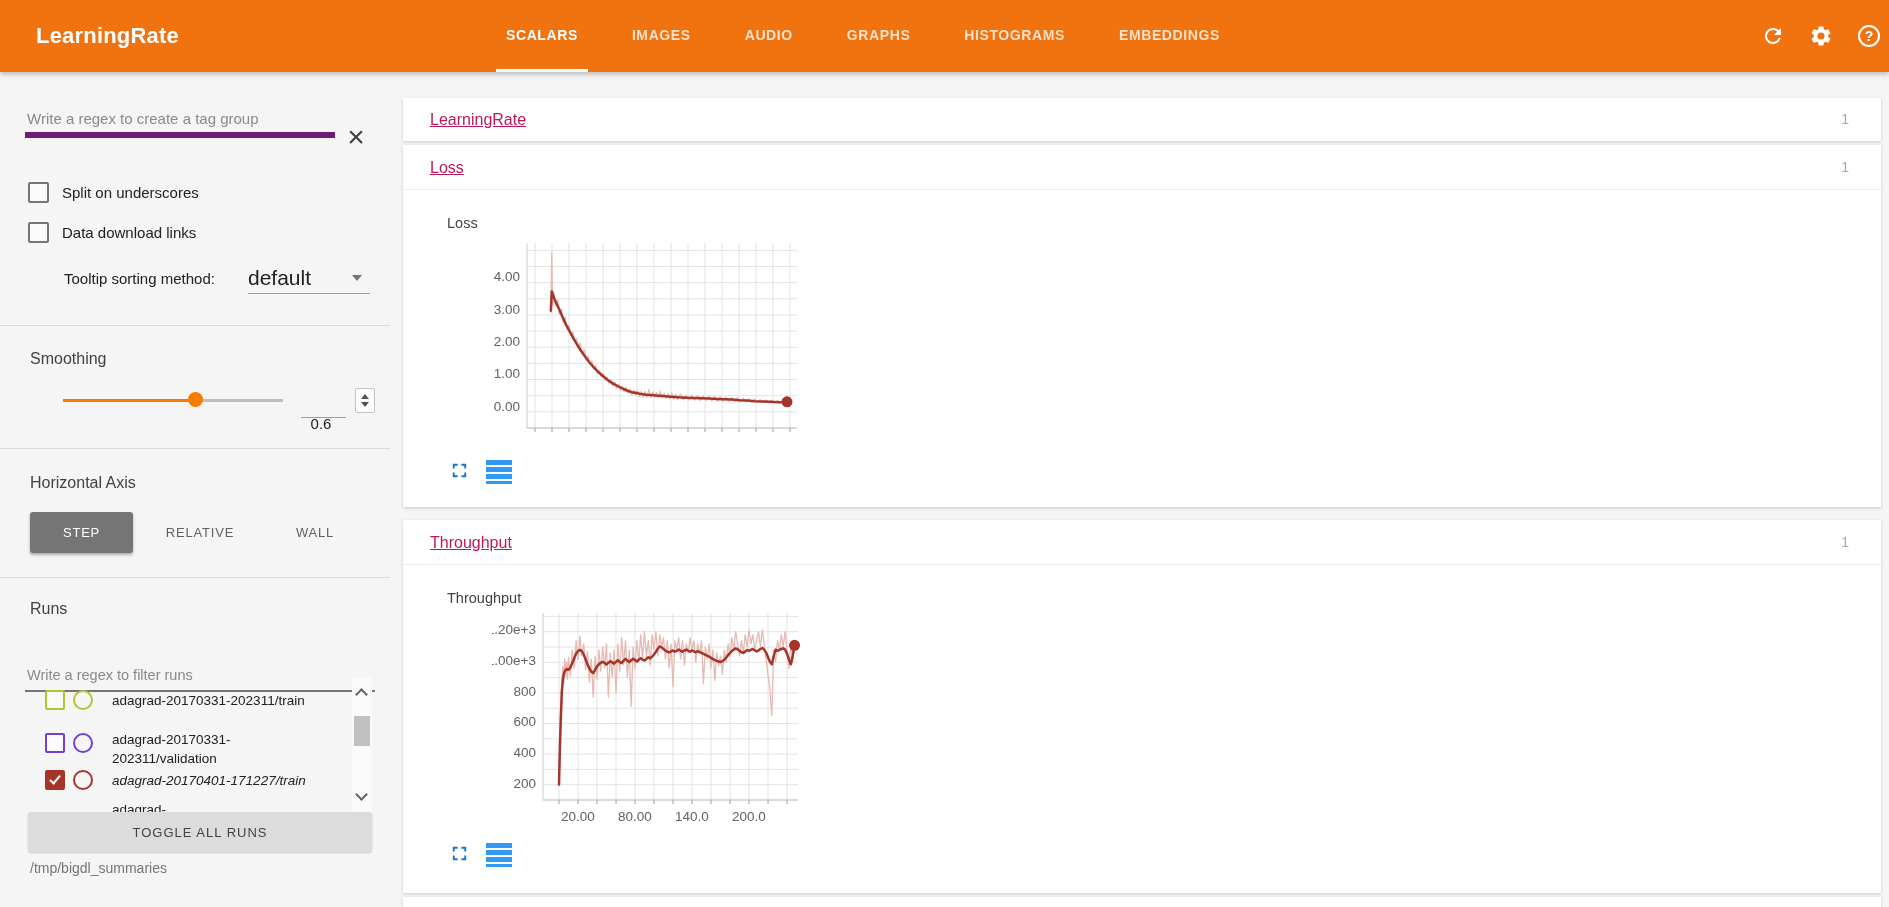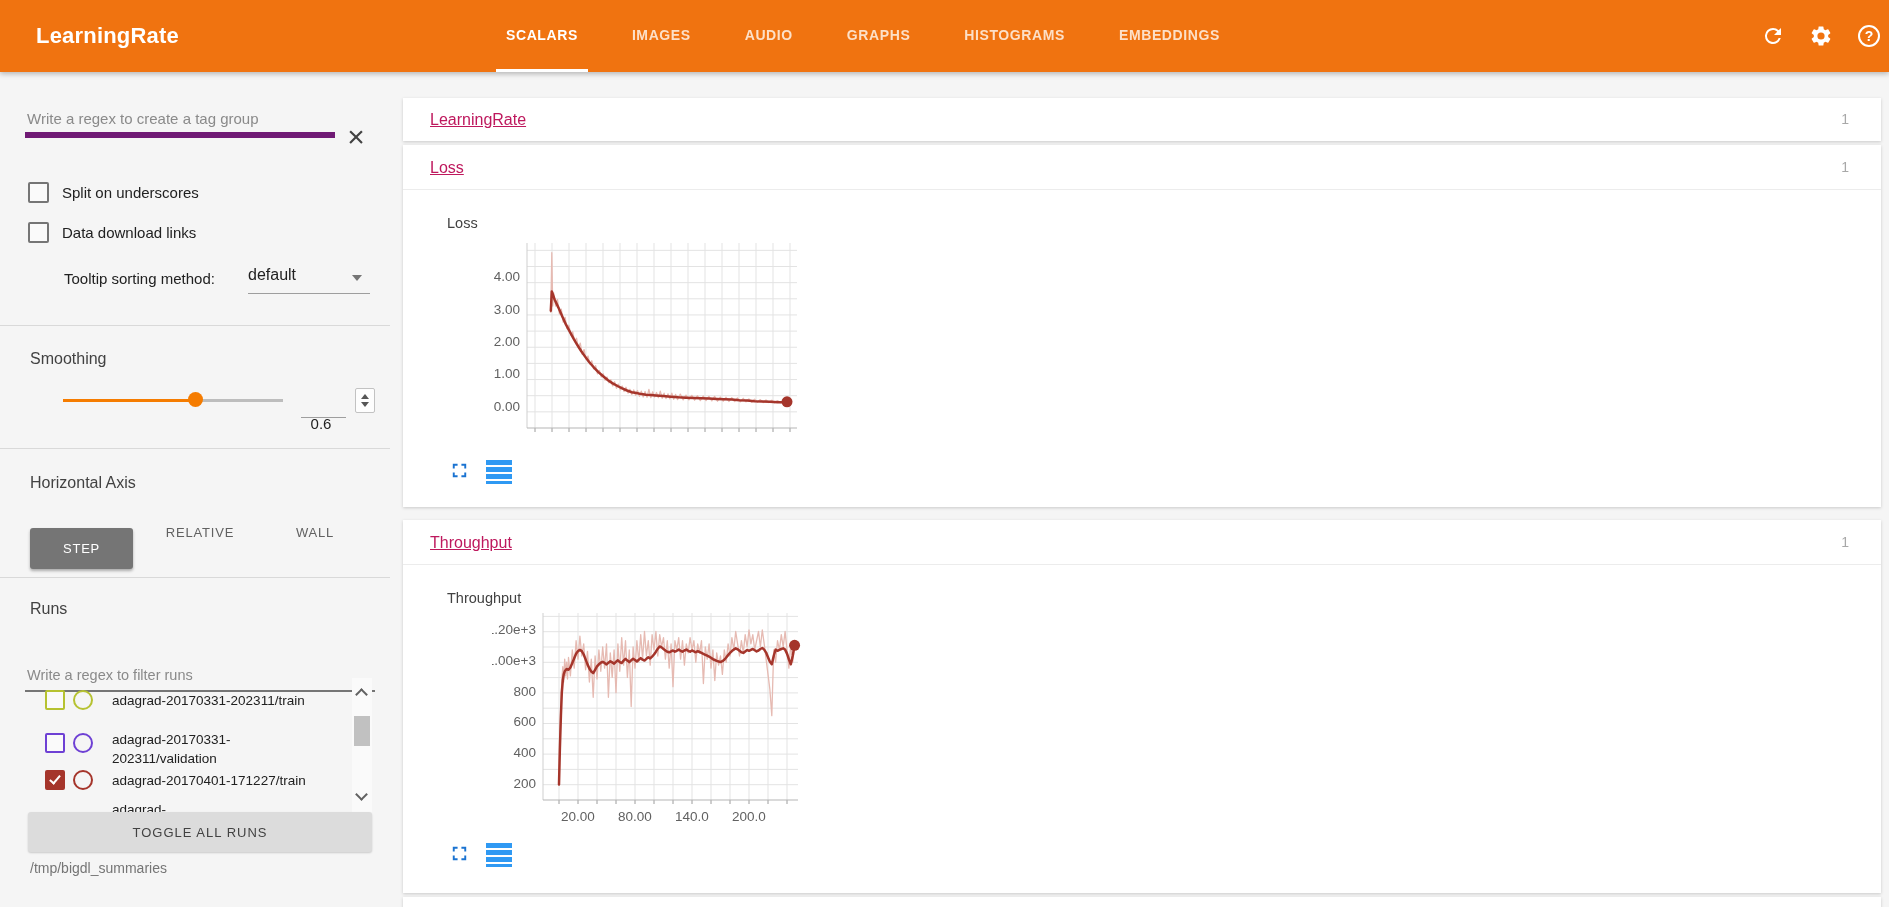--- a/index.html
+++ b/index.html
@@ -24,37 +24,37 @@
   .tag-input{position:absolute;left:25px;top:32px;width:310px;height:34px;border:none;outline:none;
     background:transparent;border-bottom:6px solid #701a75;font-family:"Liberation Sans",sans-serif;
     font-size:15px;color:#212121;}
   .tag-input::placeholder,.filter-input::placeholder{color:#8a8a8a;}
   .clear-x{position:absolute;left:342px;top:50px;width:28px;height:30px;font-size:30px;line-height:30px;
     color:#424242;font-weight:normal;text-align:center;cursor:pointer;}
   .opt-row{position:absolute;left:28px;height:22px;cursor:pointer;}
   .opt-box{position:absolute;left:0;top:0;width:21px;height:21px;border:2px solid #757575;border-radius:2px;background:#fafafa;}
   .opt-label{position:absolute;left:34px;top:2px;white-space:nowrap;font-size:15px;color:#212121;}
   .tt-label{position:absolute;left:64px;top:198px;font-size:15px;color:#212121;}
-  .tt-value{position:absolute;left:248px;top:194px;font-size:16px;color:#212121;cursor:pointer;}
+  .tt-value{position:absolute;left:248px;top:194px;font-size:21px;color:#212121;cursor:pointer;}
   .tt-underline{position:absolute;left:248px;top:221px;width:122px;height:1px;background:#9e9e9e;}
   .select-caret{position:absolute;left:352px;top:203px;width:0;height:0;cursor:pointer;
     border-left:5px solid transparent;border-right:5px solid transparent;border-top:6px solid #757575;}
   .side-heading{position:absolute;left:30px;font-size:16px;color:#424242;}
   .slider-track{position:absolute;left:63px;top:327px;width:220px;height:3px;background:#bdbdbd;cursor:pointer;}
   .slider-fill{position:absolute;left:0;top:0;height:3px;background:#f57c00;}
   .slider-thumb{position:absolute;top:320px;width:15px;height:15px;border-radius:50%;background:#f57c00;cursor:pointer;}
   .smooth-value{position:absolute;left:300px;top:318px;width:42px;font-size:15px;color:#212121;text-align:center;margin-top:25px;}
   .smooth-underline{position:absolute;left:301px;top:345px;width:45px;height:1px;background:#9e9e9e;}
   .stepper{position:absolute;left:355px;top:316px;width:20px;height:25px;border:1px solid #c2c2c2;
     border-radius:2px;background:#fdfdfd;cursor:pointer;}
   .stepper .up{position:absolute;left:5px;top:5px;border-left:4px solid transparent;border-right:4px solid transparent;border-bottom:5px solid #555;}
   .stepper .down{position:absolute;left:5px;bottom:5px;border-left:4px solid transparent;border-right:4px solid transparent;border-top:5px solid #555;}
   .ha-btn{position:absolute;top:440px;height:41px;display:flex;align-items:center;justify-content:center;
     font-size:13px;letter-spacing:.8px;cursor:pointer;border-radius:3px;color:#616161;}
-  .ha-btn.active{background:#757575;color:#fff;box-shadow:0 2px 3px rgba(0,0,0,.3);margin-top:16px;}
+  .ha-btn.active{background:#757575;color:#fff;box-shadow:0 2px 3px rgba(0,0,0,.3);}
   .filter-input{position:absolute;left:25px;top:588px;width:350px;height:32px;border:none;outline:none;
     background:transparent;border-bottom:2px solid #757575;font-family:"Liberation Sans",sans-serif;
     font-size:14.5px;color:#212121;}
   .run-list{position:absolute;left:0;top:604px;width:390px;height:136px;overflow:hidden;}
   .run-row{position:absolute;left:0;width:352px;height:42px;cursor:pointer;}
   .run-cb{position:absolute;left:45px;top:2px;width:20px;height:20px;border:2px solid #757575;border-radius:2px;background:#fafafa;}
   .run-cb .tick{display:none;position:absolute;left:5px;top:1px;width:6px;height:11px;
     border-right:2.5px solid #fff;border-bottom:2.5px solid #fff;transform:rotate(40deg);}
   .run-cb.checked .tick{display:block;}
   .run-circle{position:absolute;left:73px;top:2px;width:20px;height:20px;border:2px solid #757575;border-radius:50%;}
@@ -167,21 +167,21 @@
     <div class="run-row" style="top:55px;height:48px;">
       <span class="run-cb" style="border-color: rgb(110, 64, 212);"></span>
       <span class="run-circle" style="border-color: rgb(110, 64, 212);"></span>
       <span class="run-label" style="top:-1px;width:215px;">adagrad-20170331-202311/validation</span>
     </div>
     <div class="run-row" style="top:92px;">
       <span class="run-cb checked" style="border-color: rgb(165, 53, 43); background: rgb(165, 53, 43);">
           <span class="tick"></span>
         </span>
       <span class="run-circle" style="border-color: rgb(165, 53, 43);"></span>
-      <span class="run-label" style="white-space:nowrap;">adagrad-20170401-171227/train</span>
+      <span class="run-label" style="white-space:nowrap;font-style:italic;">adagrad-20170401-171227/train</span>
     </div>
     <div class="run-row" style="top:124px;">
       <span class="run-label" style="top:0;white-space:nowrap;">adagrad-</span>
     </div>
   </div>
   <div class="run-scroll">
     <span class="chev up"></span>
     <span class="scroll-thumb"></span>
     <span class="chev down"></span>
   </div>

